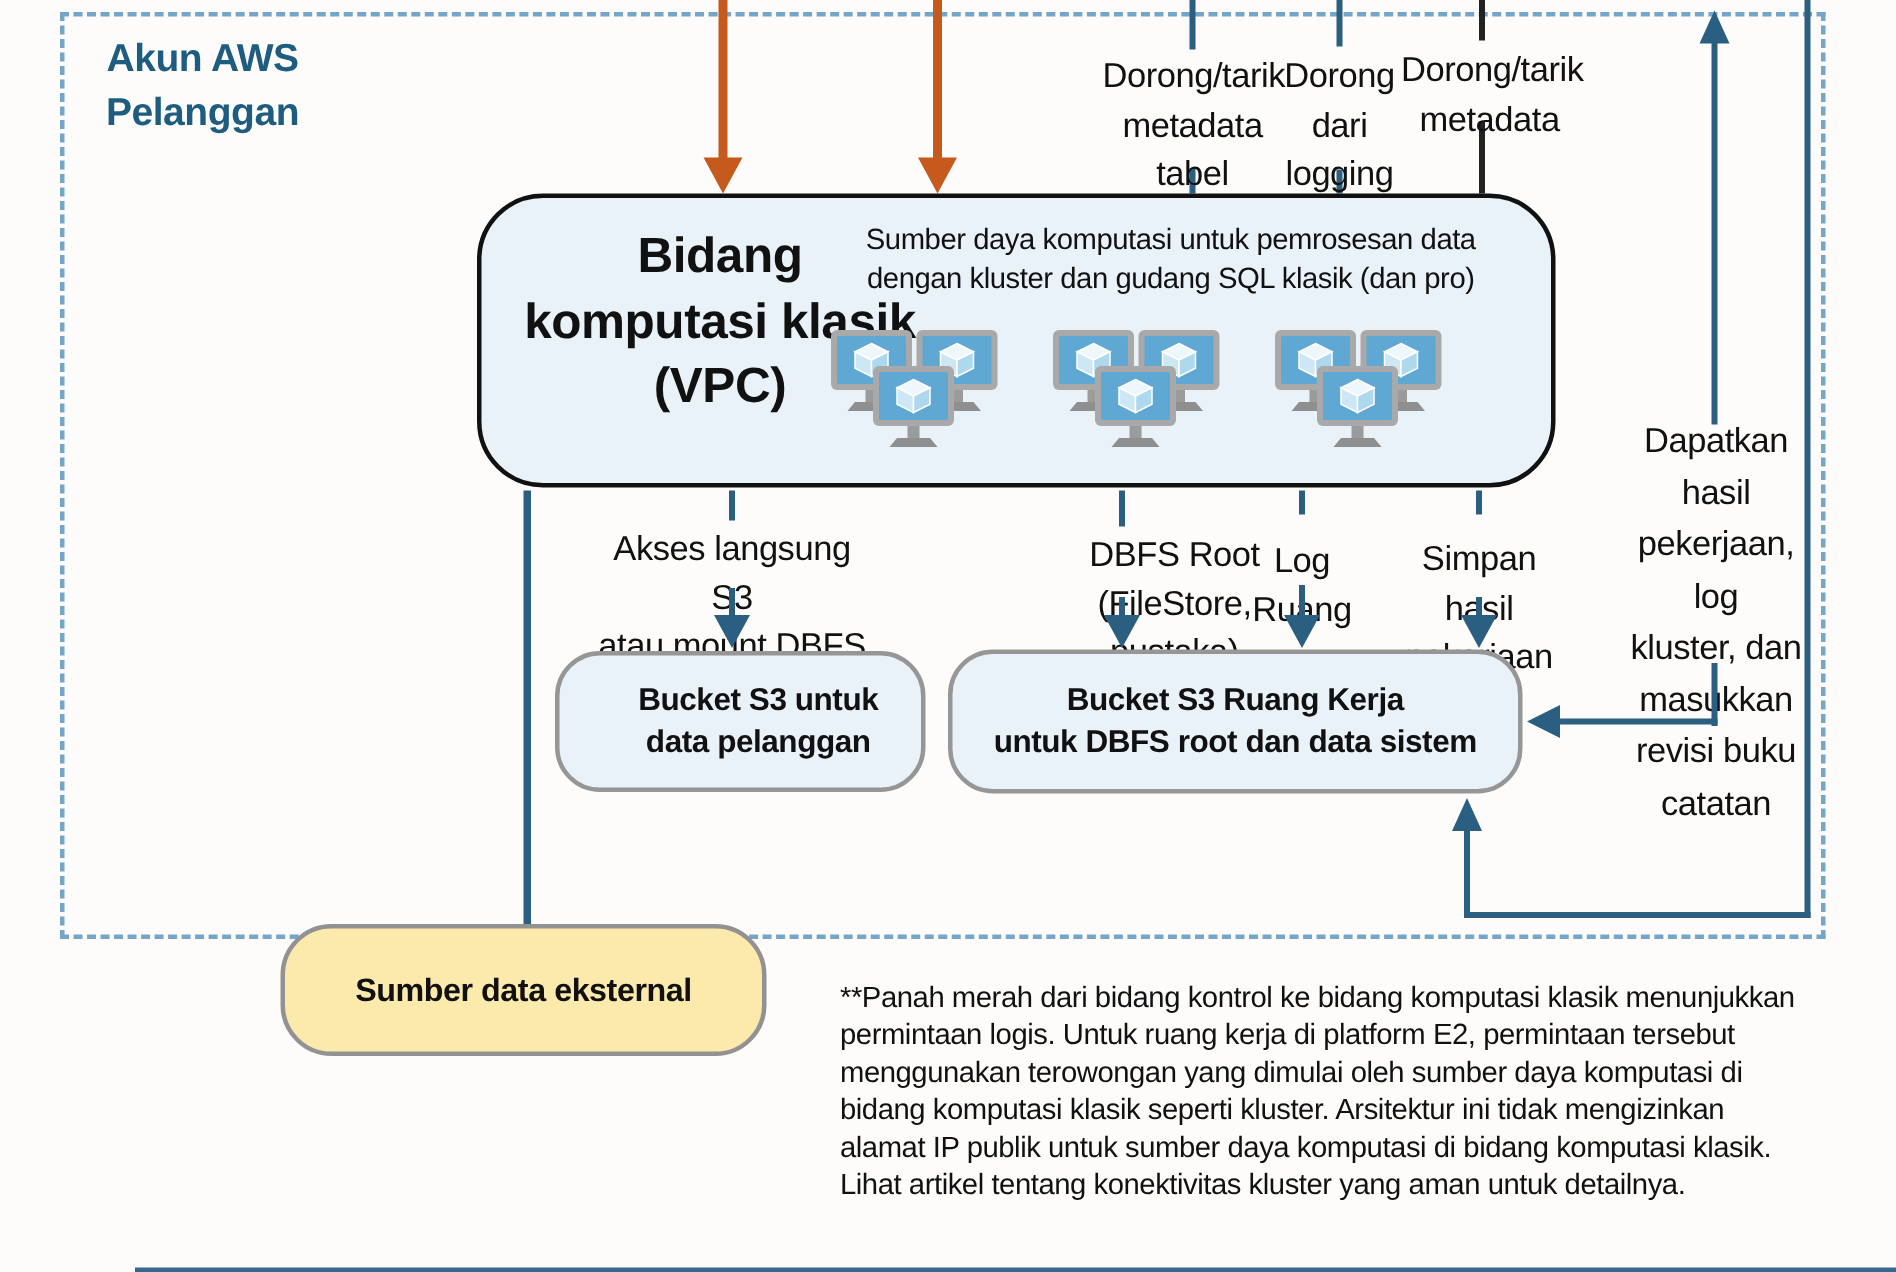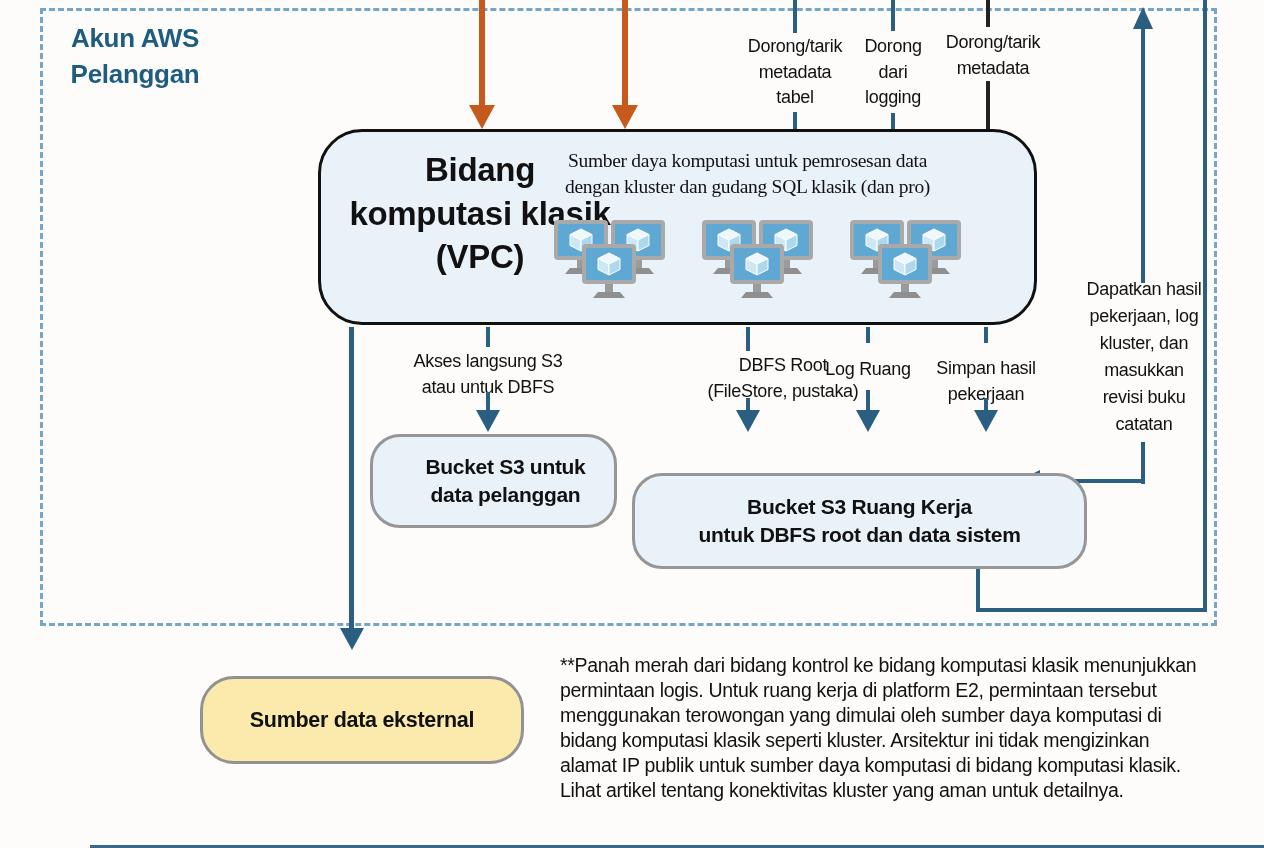--- a/index.html
+++ b/index.html
@@ -30,53 +30,53 @@
   .vline { width: 4px; }
   .hline { height: 4px; }
   .vline.orange { background: #c65a1d; width: 6px; }
   .vline.black { background: #222; }
   .tri-down { width:0; height:0; border-left:12px solid transparent; border-right:12px solid transparent; border-top:22px solid #2b5f81; }
   .tri-down.orange { border-left-width:13px; border-right-width:13px; border-top:24px solid #c65a1d; }
   .tri-up { width:0; height:0; border-left:10px solid transparent; border-right:10px solid transparent; border-bottom:22px solid #2b5f81; }
   .tri-left { width:0; height:0; border-top:11px solid transparent; border-bottom:11px solid transparent; border-right:22px solid #2b5f81; }
 
   .flow-label {
-    font-size: 18px; line-height: 1.42; color: #111; text-align: center;
+    font-size: 23px; line-height: 1.42; color: #111; text-align: center;
   }
 
   
   .compute-box {
     left: 318px; top: 129px; width: 719px; height: 196px;
     background: #e9f1f9; border: 3.5px solid #111; border-radius: 44px;
   }
   .compute-title {
     left: 345px; top: 148px; width: 270px;
     font-size: 33px; font-weight: bold; line-height: 1.32; color: #111;
   }
   .compute-desc {
-    left: 515px; top: 148px; width: 465px;
-    font-size: 19.5px; line-height: 1.32; color: #111; text-align: center; font-family: Liberation Serif, serif;
+    left: 548px; top: 148px; width: 465px;
+    font-size: 19.5px; line-height: 1.32; color: #111; text-align: center;
   }
   .cluster-icon { position: absolute; top: 220px; }
 
   
   .bucket {
     background: #e9f1f9; border: 3.5px solid #969696; border-radius: 30px;
     display: flex; align-items: center; justify-content: center;
     font-size: 21px; font-weight: bold; text-align: center; line-height: 1.35; color: #111;
   }
   .bucket-customer { left: 370px; top: 434px; width: 247px; height: 94px; padding-left: 24px; }
-  .bucket-workspace { left: 632px; top: 433px; width: 455px; height: 96px; margin-top: 40px; }
+  .bucket-workspace { left: 632px; top: 433px; width: 383px; height: 96px; }
 
   
   .external-box {
-    left: 187px; top: 676px; width: 324px; height: 88px;
+    left: 187px; top: 616px; width: 324px; height: 88px;
     background: #fce9ac; border: 3.5px solid #929292; border-radius: 34px;
     display: flex; align-items: center; justify-content: center;
-    font-size: 21.5px; font-weight: bold; color: #111; margin-left: 13px;
+    font-size: 21.5px; font-weight: bold; color: #111;
   }
 
   .footnote {
     left: 560px; top: 653px; width: 640px;
     font-size: 19.5px; line-height: 1.28; color: #111;
   }
 
   .bottom-bar { left: 90px; top: 845px; width: 1174px; height: 3px; background: #39688f; }
 </style>
 </head>
@@ -160,21 +160,21 @@
   <use href="#monitor" x="2" y="0"></use>
     <use href="#monitor" x="59" y="0"></use>
     <use href="#monitor" x="30" y="24"></use>
 </svg>
 
 <div class="abs vline" style="left:349px;top:327px;width:5px;height:302px"></div>
 <div class="abs tri-down" style="left:340px;top:628px"></div>
 
 <div class="abs vline" style="left:486px;top:327px;height:20px"></div>
 <div class="abs flow-label prewrap" style="left:395px;top:349px;width:186px">Akses langsung S3
-atau untuk DBFS</div>
+atau mount DBFS</div>
 <div class="abs vline" style="left:486px;top:392px;height:20px"></div>
 <div class="abs tri-down" style="left:476px;top:410px"></div>
 
 <div class="abs vline" style="left:746px;top:327px;height:24px"></div>
 <div class="abs flow-label prewrap" style="left:693px;top:353px;width:180px">DBFS Root
 (FileStore, pustaka)</div>
 <div class="abs vline" style="left:746px;top:398px;height:14px"></div>
 <div class="abs tri-down" style="left:736px;top:410px"></div>
 
 <div class="abs vline" style="left:866px;top:327px;height:16px"></div>

